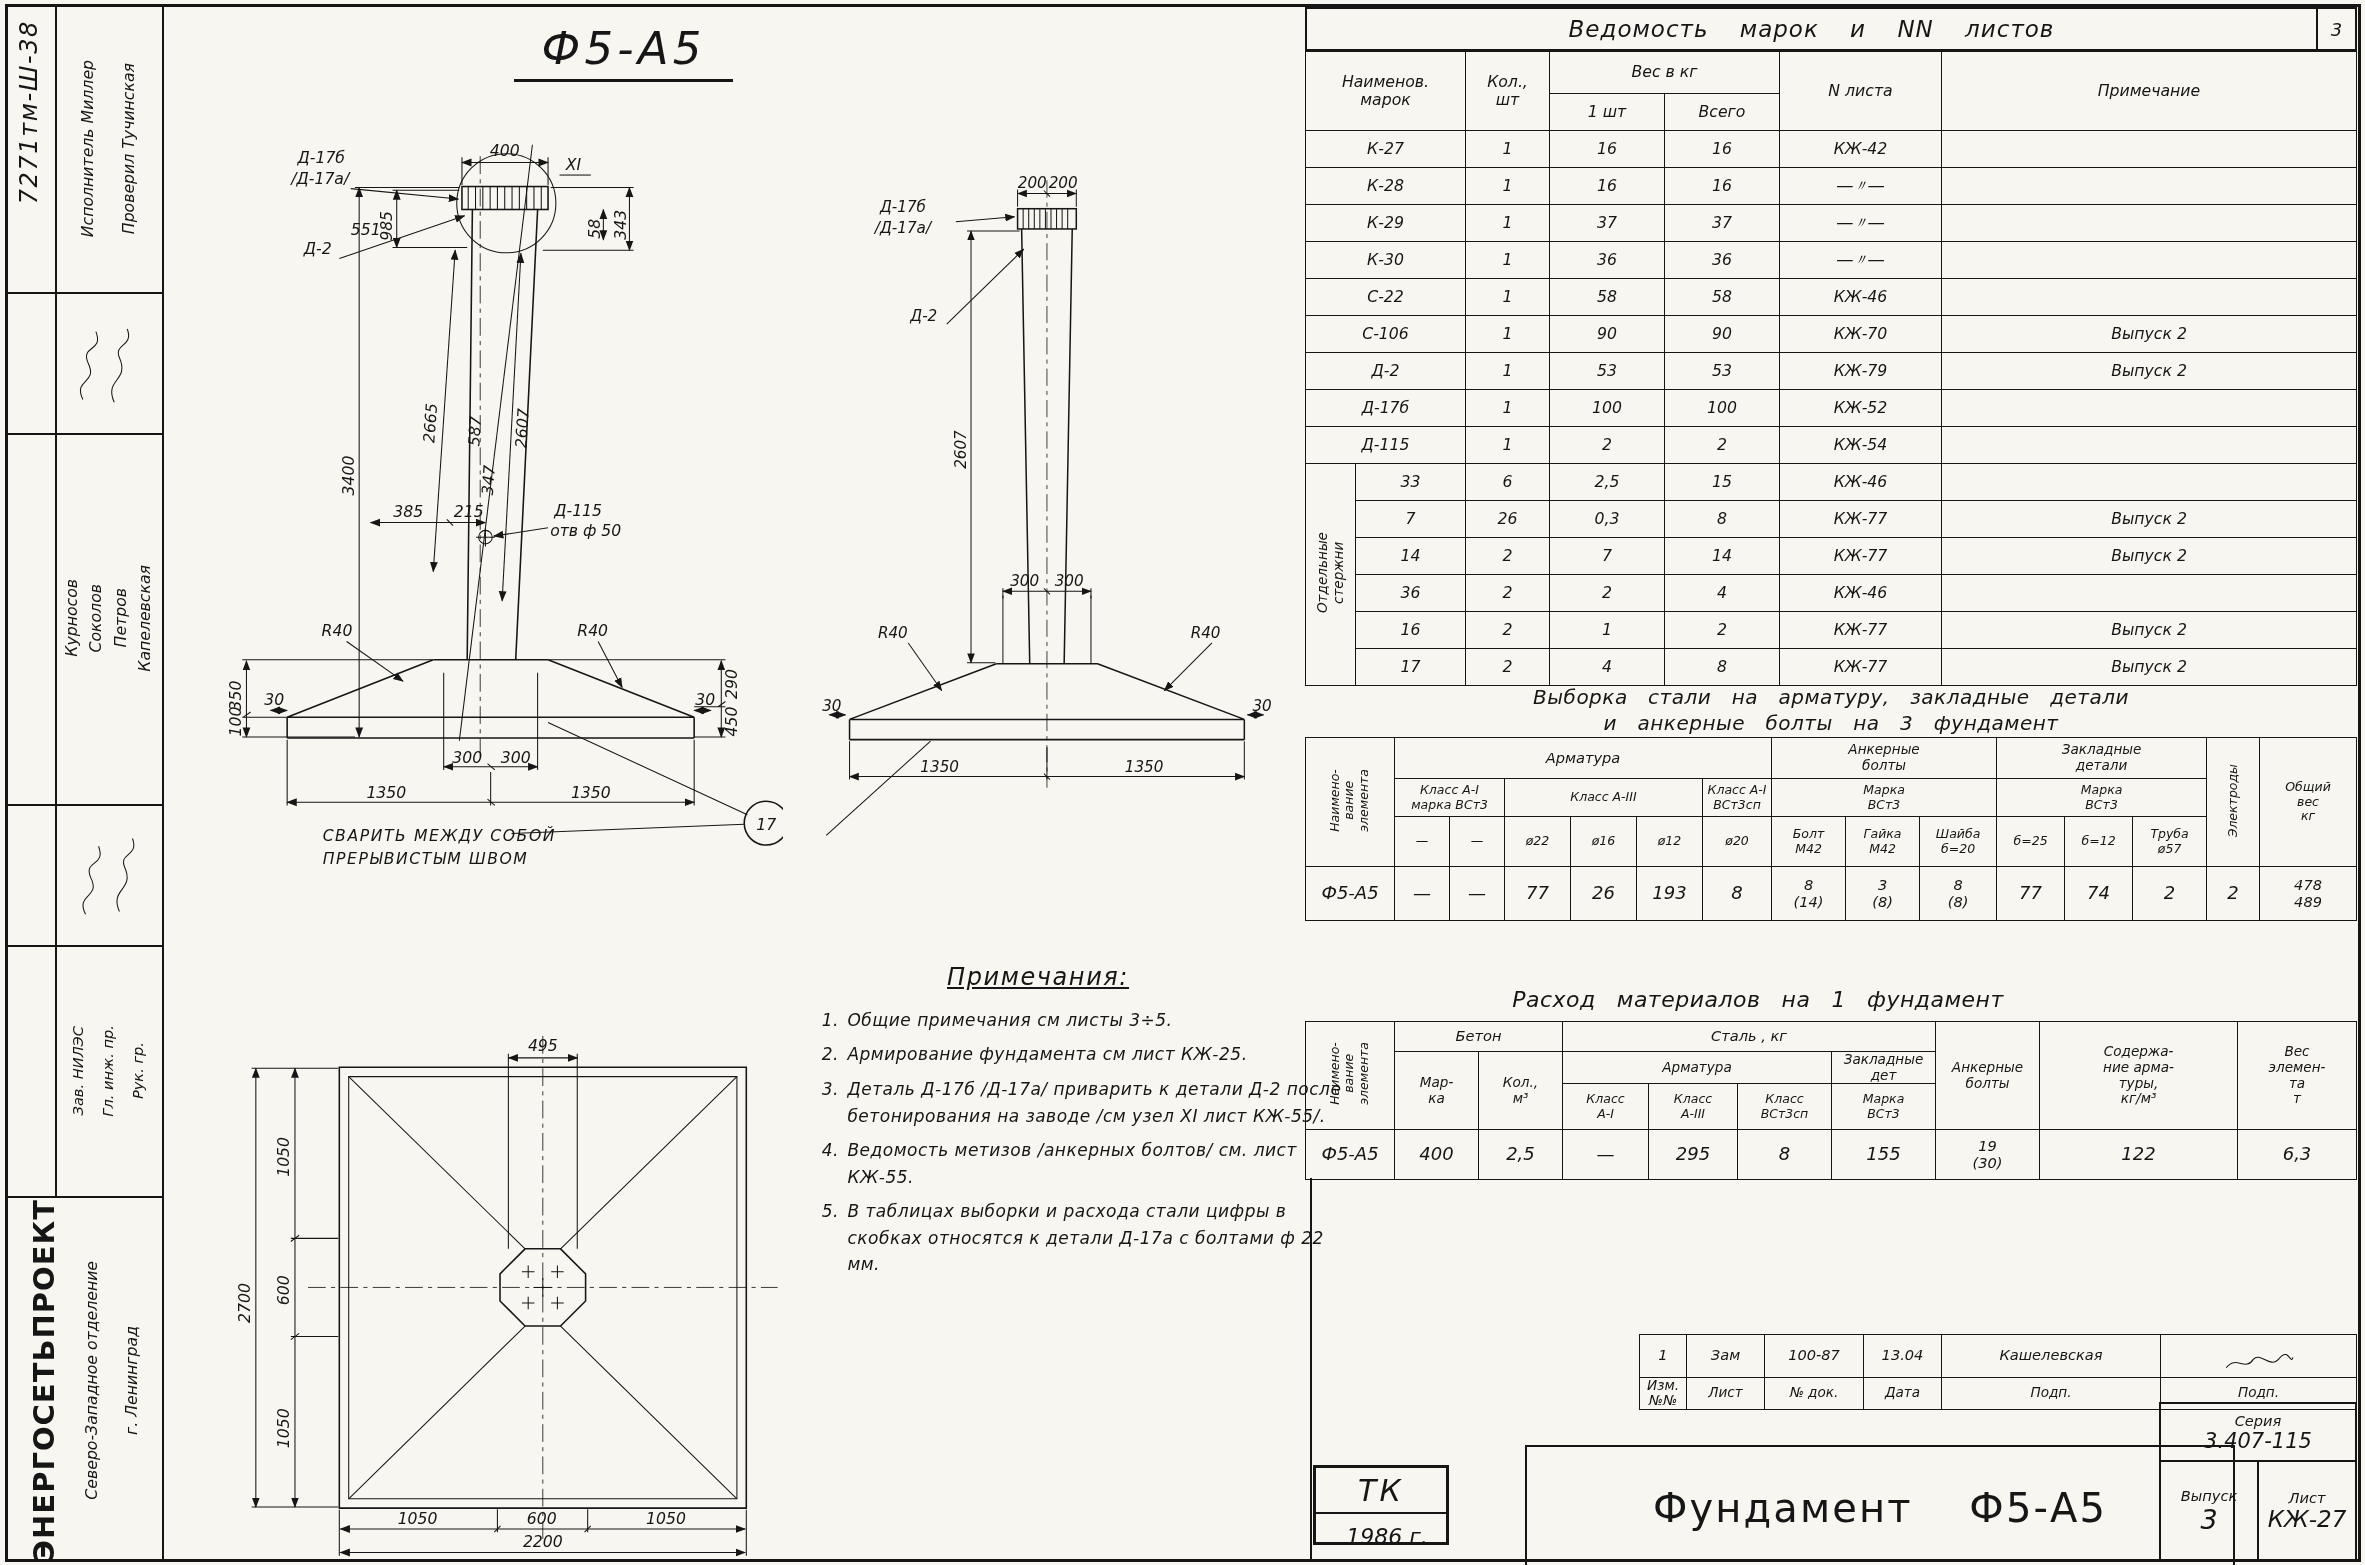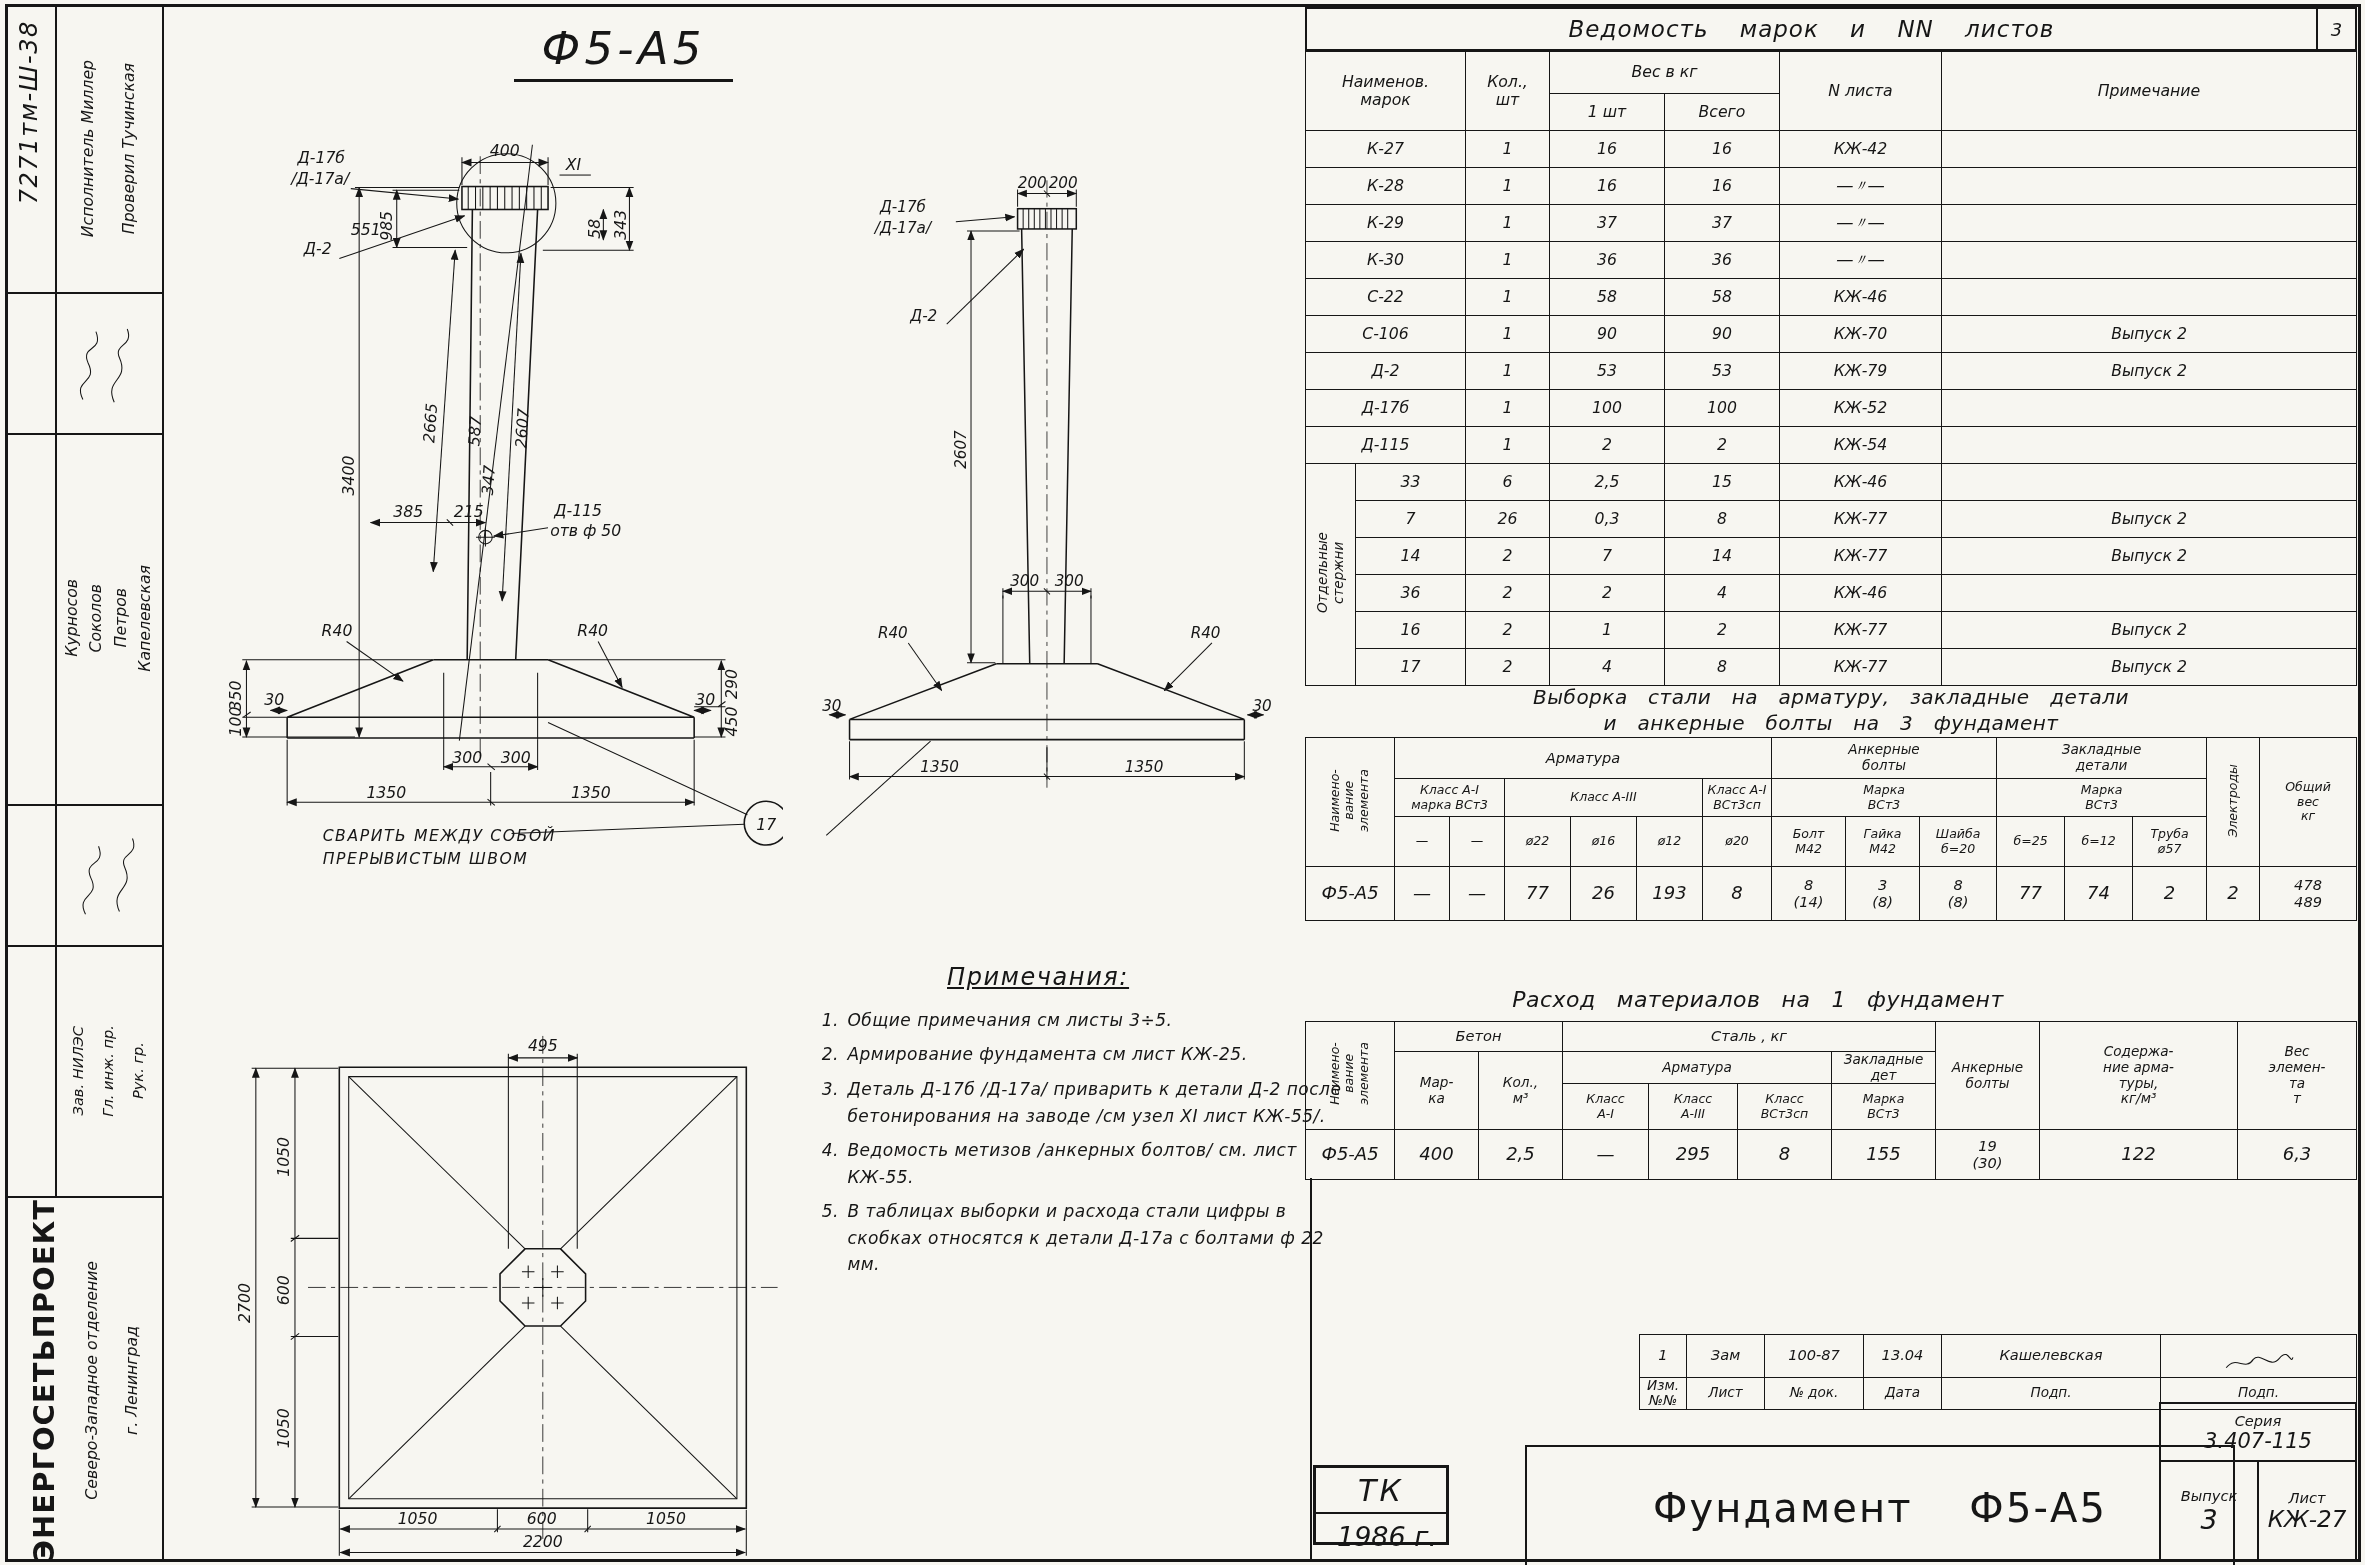--- a/index.html
+++ b/index.html
@@ -628,21 +628,21 @@
       <td>Подп.</td>
       <td>Подп.</td>
     </tr>
   </tbody>
     </table>
 
   <div class="vl" style="left:1310px;top:1178px;width:2.1px;height:384px;"></div>
 
   <div class="cellbox" style="left:1313px;top:1465px;width:136px;height:80px;border-width:3.1px;">
     <div class="flexc" style="height:46px;border-bottom:2.1px solid #161616;font-size:30px;font-style:italic;letter-spacing:3.1px;">ТК</div>
-    <div class="flexc" style="height:45px;font-size:27px;font-style:italic;padding-left:12px;">1986 г.</div>
+    <div class="flexc" style="height:45px;font-size:22px;font-style:italic;padding-left:12px;">1986 г.</div>
   </div>
 
   <div class="cellbox flexc" style="left:1525px;top:1445px;width:710px;height:125px;font-size:40px;word-spacing:42px;letter-spacing:2.1px;">Фундамент Ф5-А5</div>
 
   <div class="cellbox" style="left:2159px;top:1402px;width:198px;height:160px;border-width:2.6px;">
     <div style="height:58px;border-bottom:2.1px solid #161616;display:flex;flex-direction:column;align-items:center;justify-content:center;">
       <span class="it fs28">Серия</span>
       <span class="it" style="font-size:21px;">3.407-115</span>
     </div>
     <div style="height:97px;display:flex;">

